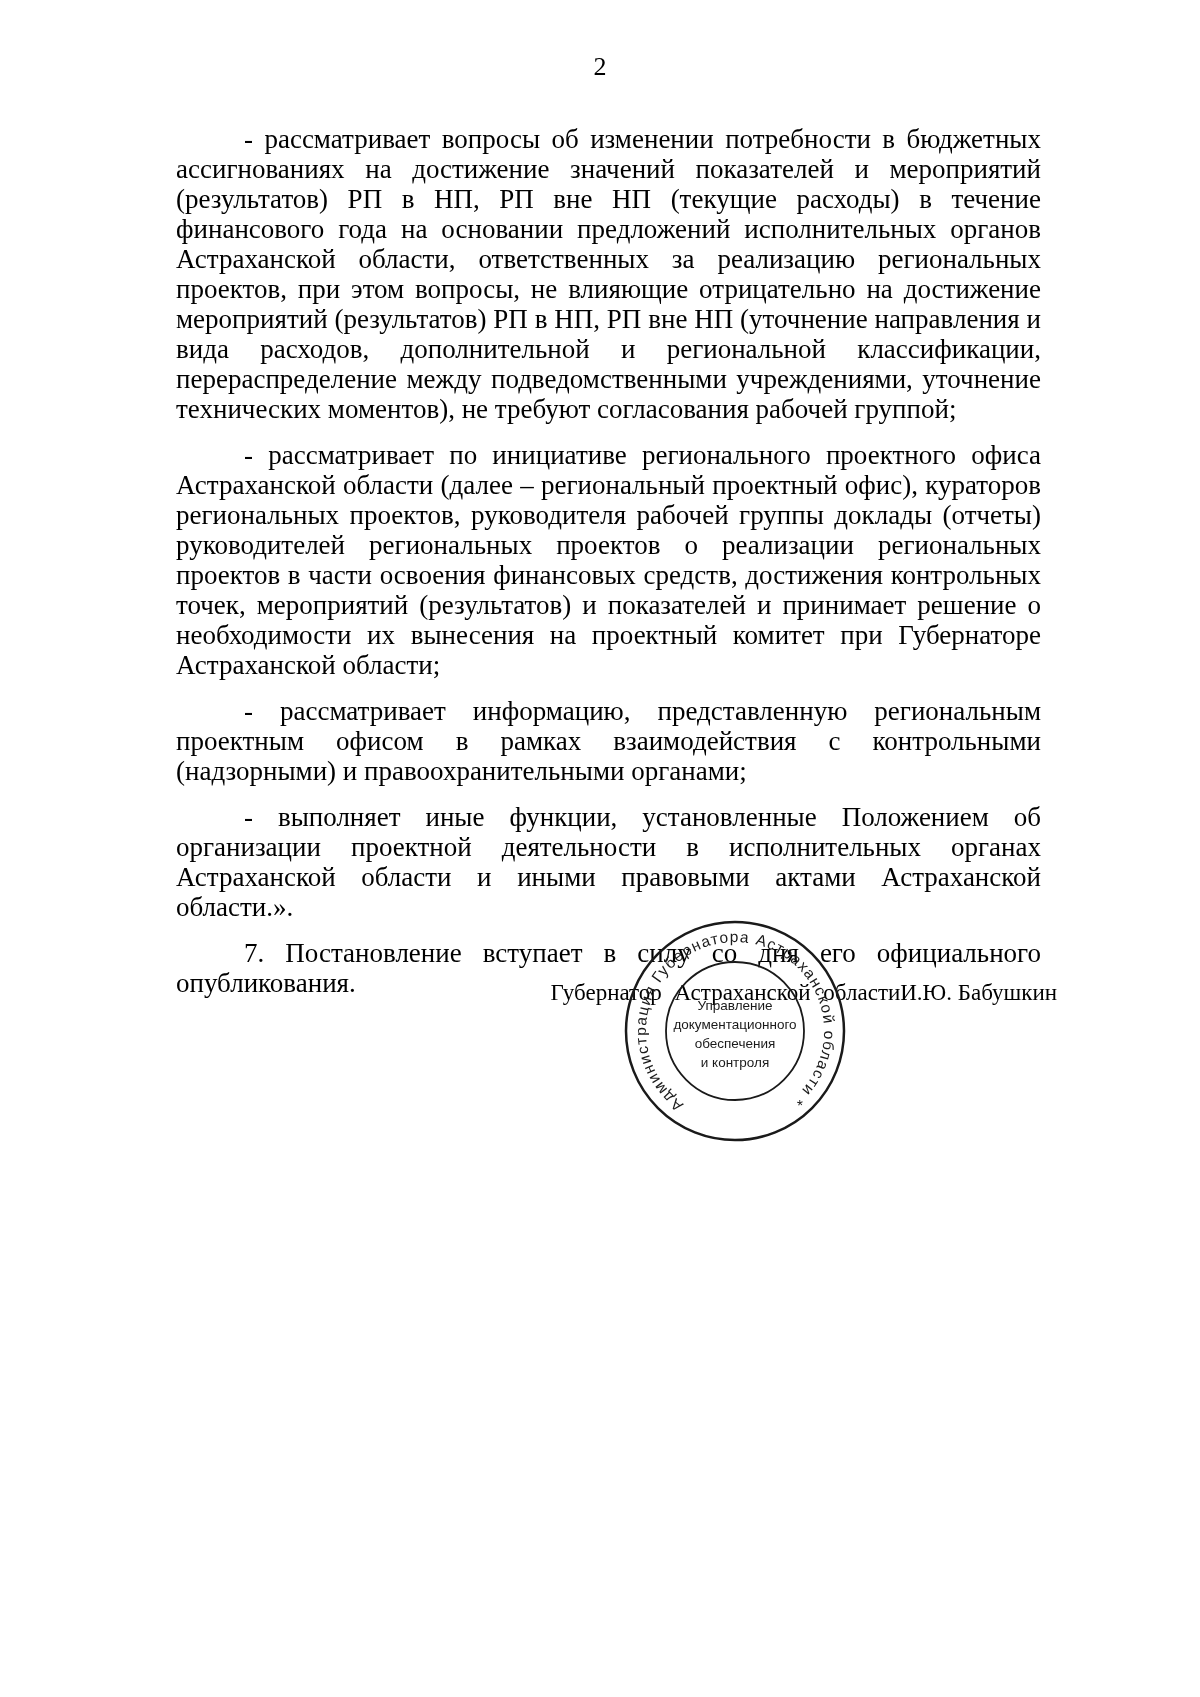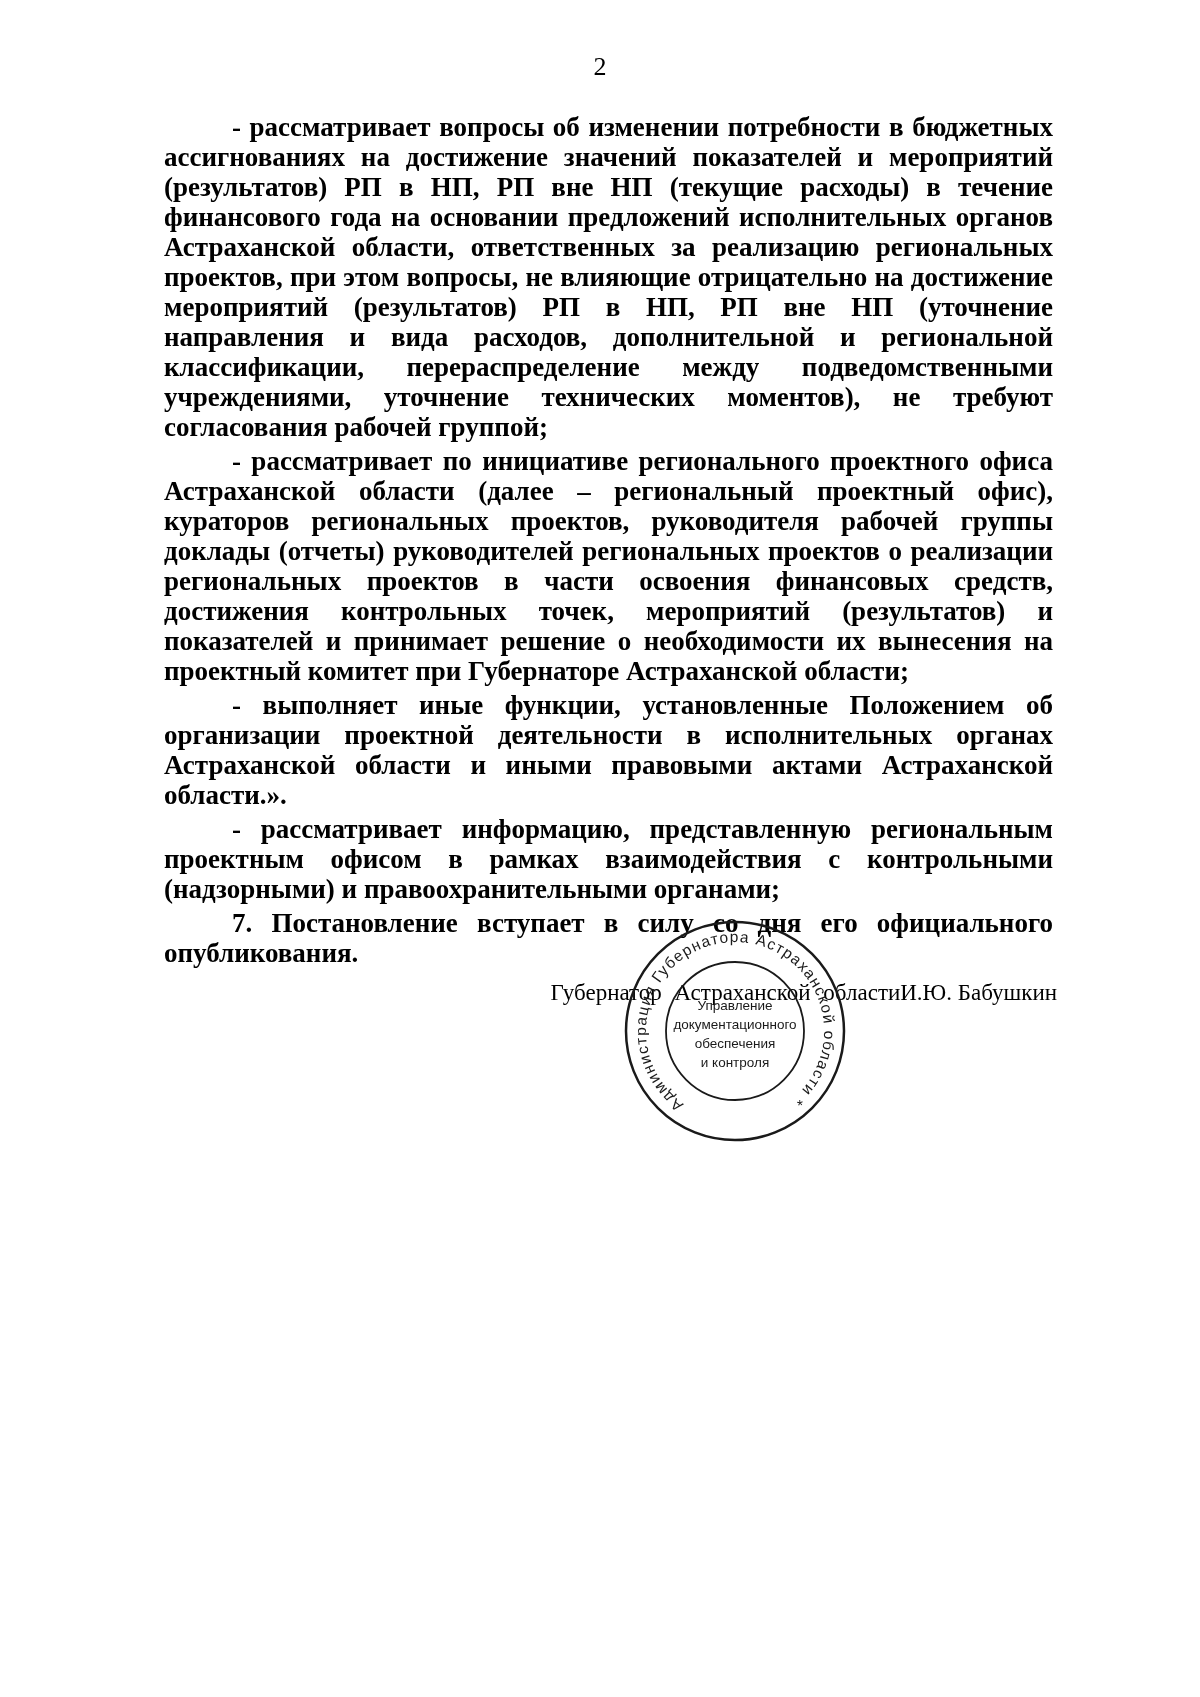--- a/index.html
+++ b/index.html
@@ -27,24 +27,23 @@
   .body-text {
     position: absolute;
     top: 108px;
     left: 160px;
     width: 897px;
     font-size: 27px;
     line-height: 30px;
     text-align: justify;
   }
   .body-text p {
-    margin: 4px;
+    margin: 16px;
     padding: 0;
     text-indent: 68px;
-    font-weight: bold;
   }
   .sig-row {
     position: absolute;
     top: 980px;
     left: 160px;
     width: 897px;
     display: flex;
     justify-content: flex-end;
     align-items: flex-start;
     font-size: 23px;
@@ -80,22 +79,22 @@
 </head>
 <body>
 
 <div class="page">
 
   <div class="page-number">2</div>
 
   <div class="body-text">
     <p>- рассматривает вопросы об изменении потребности в бюджетных ассигнованиях на достижение значений показателей и мероприятий (результатов) РП в НП, РП вне НП (текущие расходы) в течение финансового года на основании предложений исполнительных органов Астраханской области, ответственных за реализацию региональных проектов, при этом вопросы, не влияющие отрицательно на достижение мероприятий (результатов) РП в НП, РП вне НП (уточнение направления и вида расходов, дополнительной и региональной классификации, перераспределение между подведомственными учреждениями, уточнение технических моментов), не требуют согласования рабочей группой;</p>
     <p>- рассматривает по инициативе регионального проектного офиса Астраханской области (далее – региональный проектный офис), кураторов региональных проектов, руководителя рабочей группы доклады (отчеты) руководителей региональных проектов о реализации региональных проектов в части освоения финансовых средств, достижения контрольных точек, мероприятий (результатов) и показателей и принимает решение о необходимости их вынесения на проектный комитет при Губернаторе Астраханской области;</p>
+    <p>- рассматривает информацию, представленную региональным проектным офисом в рамках взаимодействия с контрольными (надзорными) и правоохранительными органами;</p>
     <p>- выполняет иные функции, установленные Положением об организации проектной деятельности в исполнительных органах Астраханской области и иными правовыми актами Астраханской области.».</p>
-    <p>- рассматривает информацию, представленную региональным проектным офисом в рамках взаимодействия с контрольными (надзорными) и правоохранительными органами;</p>
     <p>7. Постановление вступает в силу со дня его официального опубликования.</p>
   </div>
 
   <div class="sig-row">
     <span class="sig-title">Губернатор Астраханской области</span>
     <span class="sig-name">И.Ю. Бабушкин</span>
   </div>
 
   <div class="stamp">
     <svg viewBox="0 0 226 226">

